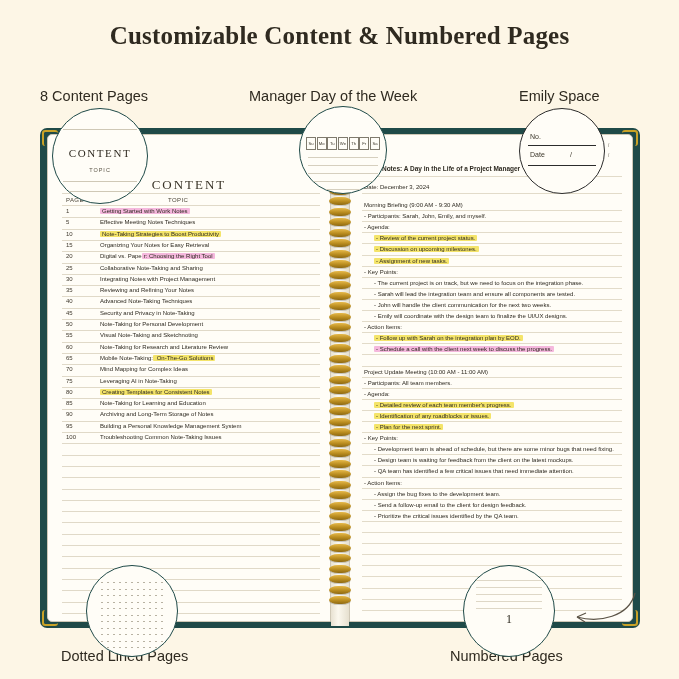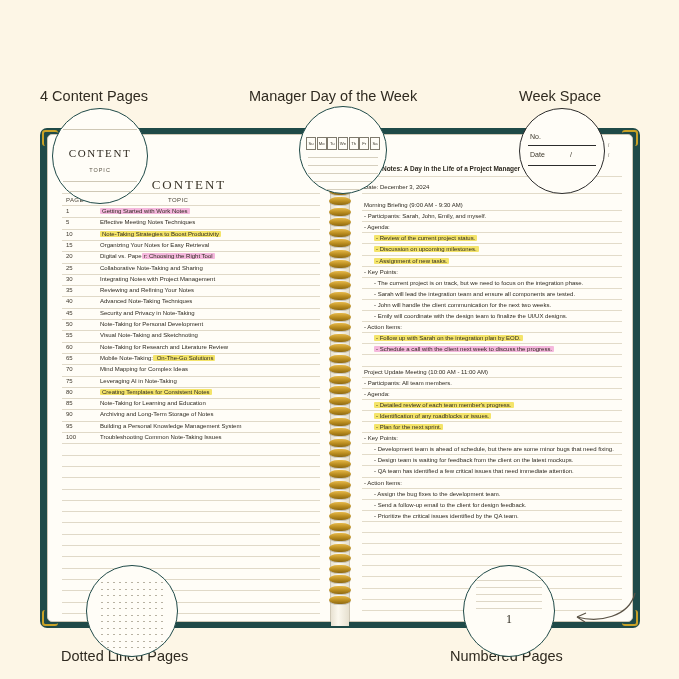--- a/index.html
+++ b/index.html
@@ -206,24 +206,25 @@
   .corner {
     position: absolute; width: 16px; height: 16px;
     border: 2px solid #c9a227; border-radius: 3px;
   }
 </style>
 </head>
 <body>
 
 <div id="stage">
 
-
-  <div class="caption" id="cap-content">4 Content Pages</div>
+  <div class="main-title">Customizable Content &amp; Numbered Pages</div>
+
+  <div class="caption" id="cap-content">8 Content Pages</div>
   <div class="caption" id="cap-day">Manager Day of the Week</div>
-  <div class="caption" id="cap-date">Week Space</div>
+  <div class="caption" id="cap-date">Emily Space</div>
   <div class="caption" id="cap-dotted">Dotted Lined Pages</div>
   <div class="caption" id="cap-numbered">Numbered Pages</div>
 
   <div class="book">
     <div class="cover"></div>
     <div class="corner" style="left:2px;  top:2px;  border-right:none; border-bottom:none;"></div>
     <div class="corner" style="right:2px; top:2px;  border-left:none;  border-bottom:none;"></div>
     <div class="corner" style="left:2px;  bottom:2px; border-right:none; border-top:none;"></div>
     <div class="corner" style="right:2px; bottom:2px; border-left:none;  border-top:none;"></div>
 

